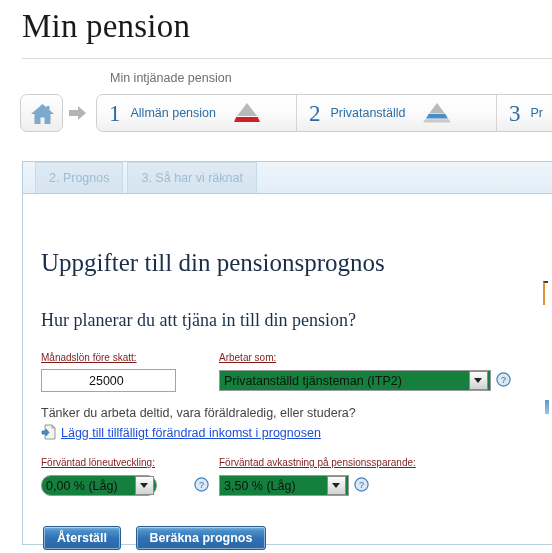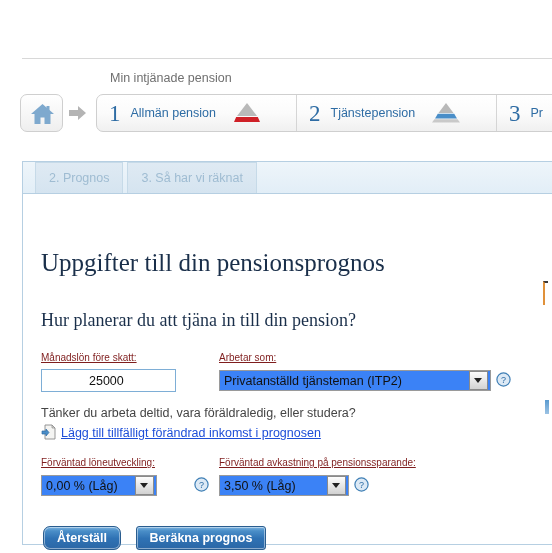--- a/index.html
+++ b/index.html
@@ -213,21 +213,21 @@
     position: absolute;
     font-size: 12.5px;
     color: #444444;
     padding-left: 36px;
   }
 
   .selwrap {
     position: absolute;
     box-sizing: border-box;
     border: 1px solid #9a9a9a;
-    background: #3b82f6;
+    background: #15803d;
     display: flex;
     align-items: center;
     height: 21px;
   }
   .selwrap .seltext {
     flex: 1 1 auto;
     font-size: 12.5px;
     color: #111111;
     padding-left: 4px;
     white-space: nowrap;
@@ -287,20 +287,21 @@
   }
 
   
   .frag { position: absolute; }
 </style>
 </head>
 <body>
 
 <div id="root">
 
+  <div class="page-title">Min pension</div>
   <div class="title-rule"></div>
 
   <div class="crumb-caption">Min intjänade pension</div>
 
   <div class="home-box">
     <svg width="25" height="22" viewBox="0 0 25 22">
       <path d="M12.5 1 L24 11 L20.5 11 L20.5 21 L14.5 21 L14.5 14.5 L10.5 14.5 L10.5 21 L4.5 21 L4.5 11 L1 11 Z" fill="#7ea9ce"></path>
       <rect x="16.5" y="3" width="3" height="5" fill="#7ea9ce"></rect>
     </svg>
   </div>
@@ -315,21 +316,21 @@
       <span class="step-num">1</span>
       <span class="step-label">Allmän pension</span>
       <svg class="step-tri" viewBox="0 0 34 22">
         <path d="M17 1 L27 14 L7 14 Z" fill="#b9b9b9"></path>
         <path d="M6.2 15 L27.8 15 L30 20 L4 20 Z" fill="#cf2027"></path>
       </svg>
     </div>
 
     <div class="step step-w2">
       <span class="step-num">2</span>
-      <span class="step-label">Tjänstepension</span>
+      <span class="step-label">Privatanställd</span>
       <svg class="step-tri" viewBox="0 0 34 22">
         <path d="M17 1 L24.5 11 L9.5 11 Z" fill="#b9b9b9"></path>
         <path d="M8.8 11.8 L25.2 11.8 L28 16.5 L6 16.5 Z" fill="#4a8ec8"></path>
         <path d="M5.4 17.3 L28.6 17.3 L31 20.5 L3 20.5 Z" fill="#c9c9c9"></path>
       </svg>
     </div>
 
     <div class="step step-w3">
       <span class="step-num">3</span>
       <span class="step-label">Pr</span>
@@ -366,40 +367,40 @@
       <div class="qline" style="left:18px; top:212px;">Tänker du arbeta deltid, vara föräldraledig, eller studera?</div>
 
       <svg class="addicon" style="left:18px; top:230px;" viewBox="0 0 16 16">
         <path d="M4 1 L11 1 L14 4 L14 15 L4 15 Z" fill="#f4f4f2" stroke="#8a8a8a" stroke-width="0.9"></path>
         <path d="M11 1 L11 4 L14 4 Z" fill="#d8d8d4" stroke="#8a8a8a" stroke-width="0.7"></path>
         <path d="M1 7 L5 7 L5 5 L8 8.5 L5 12 L5 10 L1 10 Z" fill="#4a8ec8" stroke="#2e6ca4" stroke-width="0.7"></path>
       </svg>
       <a class="addlink" style="left:38px; top:232px;" href="#">Lägg till tillfälligt förändrad inkomst i prognosen</a>
 
       <div class="fieldlabel" style="left:18px; top:263px;">Förväntad löneutveckling:</div>
-      <div class="selwrap" style="left:18px; top:281px; width:116px;">
+      <div class="selwrap" style="left:18px; top:281px; width:116px;border-radius:10px;">
         <div class="seltext">0,00 % (Låg)</div>
         <div class="selbtn"></div>
       </div>
       <svg class="helpicon" style="left:171px; top:283px;" viewBox="0 0 15 15">
         <circle cx="7.5" cy="7.5" r="6.6" fill="#dce9f5" stroke="#3f7fb5" stroke-width="1.2"></circle>
         <text x="7.5" y="11" font-family="Liberation Sans, sans-serif" font-size="9" fill="#2e6ca4" text-anchor="middle">?</text>
       </svg>
 
       <div class="fieldlabel" style="left:196px; top:263px;">Förväntad avkastning på pensionssparande:</div>
       <div class="selwrap" style="left:196px; top:281px; width:130px;align-items:center;">
         <div class="seltext">3,50 % (Låg)</div>
         <div class="selbtn"></div>
       </div>
       <svg class="helpicon" style="left:331px; top:283px;" viewBox="0 0 15 15">
         <circle cx="7.5" cy="7.5" r="6.6" fill="#dce9f5" stroke="#3f7fb5" stroke-width="1.2"></circle>
         <text x="7.5" y="11" font-family="Liberation Sans, sans-serif" font-size="9" fill="#2e6ca4" text-anchor="middle">?</text>
       </svg>
 
-      <div class="btn" style="left:20px; top:332px; width:78px;border-radius:7px;">Återställ</div>
+      <div class="btn" style="left:20px; top:332px; width:78px;">Återställ</div>
       <div class="btn" style="left:113px; top:332px; width:130px;">Beräkna prognos</div>
 
     </div>
   </div>
 
   <div class="frag" style="left:543px; top:281px; width:3px; height:22px; border-left:2px solid #e0913a; border-top:2px solid #3a3a3a;"></div>
   <div class="frag" style="left:545px; top:400px; width:4px; height:14px; background:linear-gradient(to bottom,#5b9bd0,#9cc3e4);"></div>
 
 </div>
 

